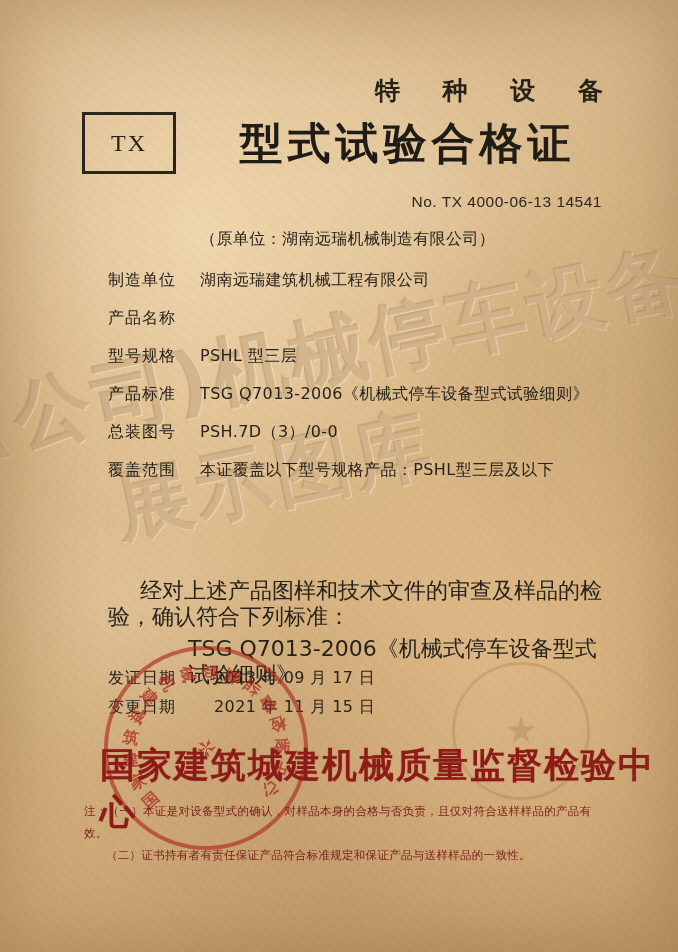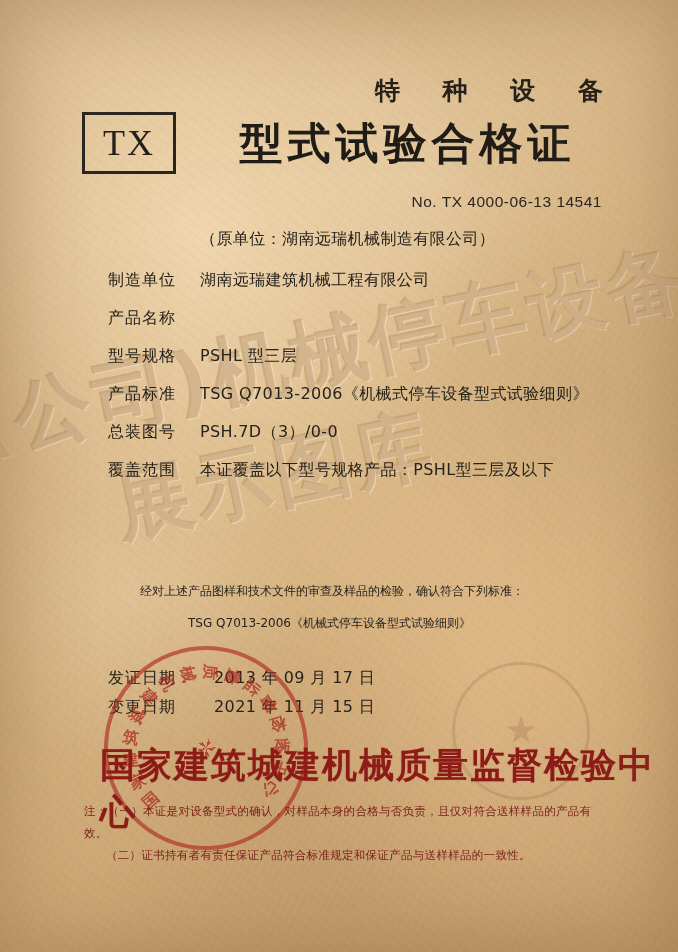--- a/index.html
+++ b/index.html
@@ -75,21 +75,21 @@
     position: absolute;
     left: 82px;
     top: 112px;
     width: 88px;
     height: 56px;
     border: 3px solid #2a2520;
     display: flex;
     align-items: center;
     justify-content: center;
     font-family: "Liberation Serif", serif;
-    font-size: 36px;
+    font-size: 24px;
     letter-spacing: 2px;
     color: #231f1b;
   }
 
   .title-block {
     position: absolute;
     left: 190px;
     top: 74px;
     width: 430px;
     text-align: center;
@@ -158,21 +158,21 @@
   .mono {
     font-family: "Liberation Mono", monospace;
     letter-spacing: 0;
   }
 
   .para {
     position: absolute;
     left: 108px;
     top: 578px;
     width: 500px;
-    font-size: 12px;
+    font-size: 22px;
     line-height: 26px;
     color: #26221c;
     font-family: "DejaVu Sans", sans-serif;
   }
   .para .indent { text-indent: 32px; display: block; }
   .para .std {
     display: block;
     margin-top: 6px;
     padding-left: 80px;
     font-family: "DejaVu Sans", sans-serif;

